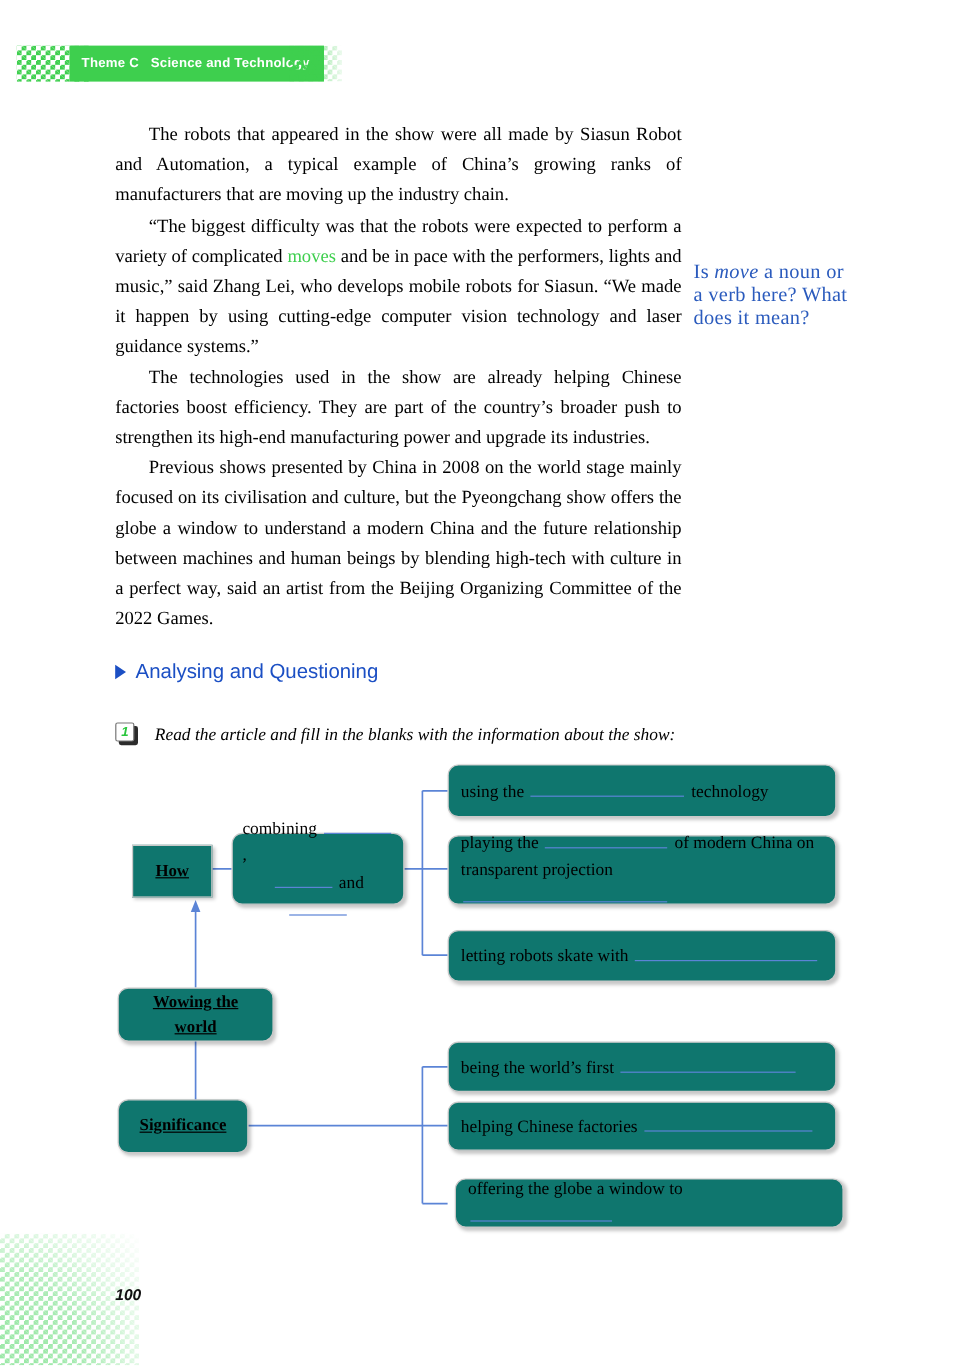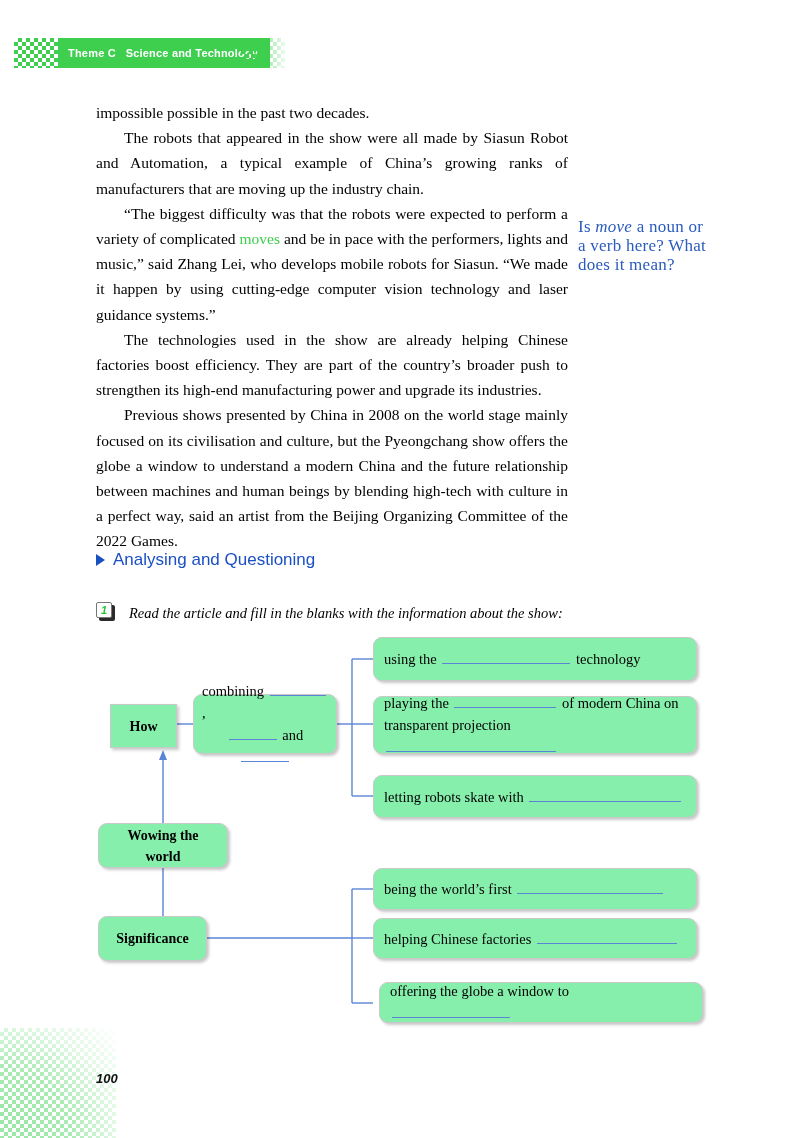--- a/index.html
+++ b/index.html
@@ -214,35 +214,36 @@
   .diagram svg.connectors {
     position: absolute;
     left: 0;
     top: 0;
     width: 800px;
     height: 390px;
     pointer-events: none;
   }
   .node {
     position: absolute;
-    background: #86efac;
+    background: #0f766e;
     border: 1px solid #c9c9c9;
     box-shadow: 2px 2px 3px rgba(0,0,0,0.22);
     box-sizing: border-box;
     display: flex;
     align-items: center;
     font-size: 14.5px;
     line-height: 21px;
   }
   .node.sq { border-radius: 0; }
   .node.rnd { border-radius: 9px; }
   .node.label {
     justify-content: center;
     font-weight: bold;
     font-size: 14px;
+    text-decoration: underline;
   }
   .node .inner {
     padding: 0 10px;
     width: 100%;
     box-sizing: border-box;
   }
   .blank {
     display: inline-block;
     border-bottom: 1px solid #5b84d6;
     vertical-align: baseline;
@@ -261,21 +262,20 @@
   <div class="checker-left"></div>
   <div class="header-pill">
     <span class="header-pill-text">
       <span>Theme C</span>&nbsp;&nbsp;&nbsp;<span>Science and Technology</span>
     </span>
   </div>
   <div class="checker-right"></div>
 </div>
 
 <div class="article">
-  <p><span>impossible possible in the past two decades.</span></p>
   <p class="indent"><span>The robots that appeared in the show were all made by Siasun Robot and Automation, a typical example of China’s growing ranks of manufacturers that are moving up the industry chain.</span></p>
   <p class="indent"><span>“The biggest difficulty was that the robots were expected to perform a variety of complicated </span><span class="kw-green">moves</span><span> and be in pace with the performers, lights and music,” said Zhang Lei, who develops mobile robots for Siasun. “We made it happen by using cutting-edge computer vision technology and laser guidance systems.”</span></p>
   <p class="indent"><span>The technologies used in the show are already helping Chinese factories boost efficiency. They are part of the country’s broader push to strengthen its high-end manufacturing power and upgrade its industries.</span></p>
   <p class="indent"><span>Previous shows presented by China in 2008 on the world stage mainly focused on its civilisation and culture, but the Pyeongchang show offers the globe a window to understand a modern China and the future relationship between machines and human beings by blending high-tech with culture in a perfect way, said an artist from the Beijing Organizing Committee of the 2022 Games.</span></p>
 </div>
 
 <div class="side-note">
   <span>Is </span><i>move</i><span> a noun or a verb here? What does it mean?</span>
 </div>
 

